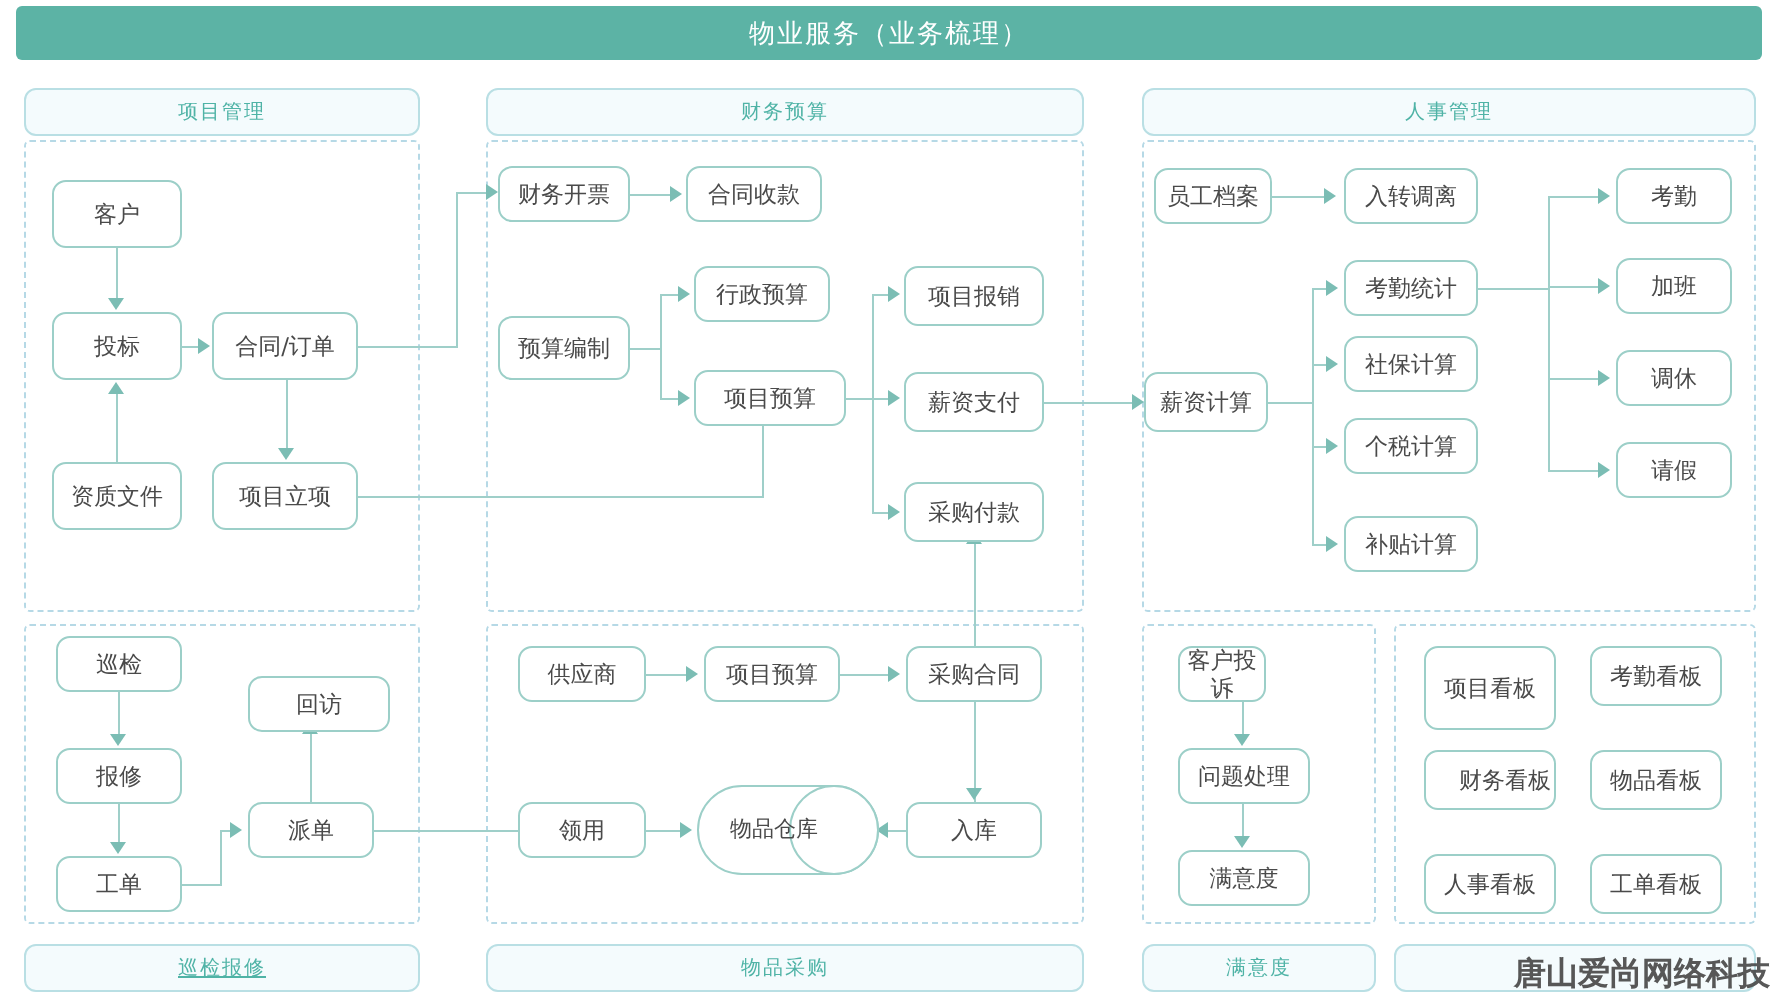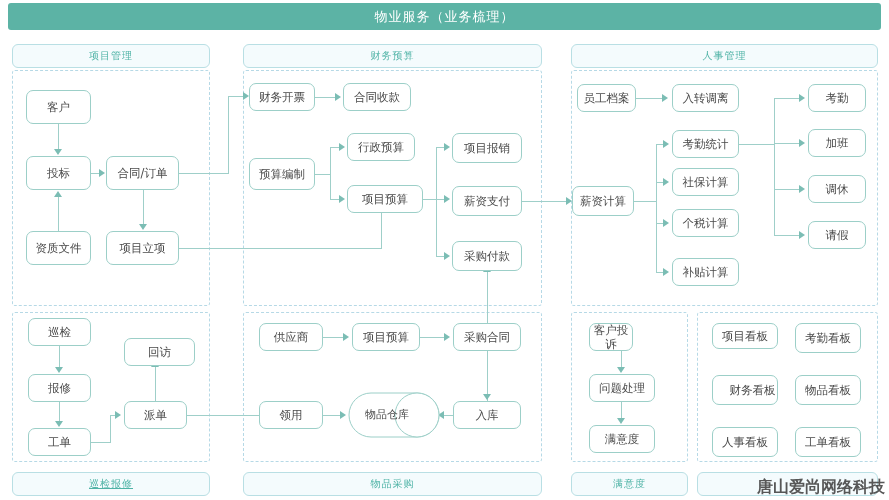--- a/index.html
+++ b/index.html
@@ -248,21 +248,21 @@
   <div class="arr r" style="left:340px;top:411px;"></div>
 
   <div class="node" style="left:589px;top:323px;width:44px;height:28px;">客户投诉</div>
   <div class="node" style="left:589px;top:374px;width:66px;height:28px;">问题处理</div>
   <div class="node" style="left:589px;top:425px;width:66px;height:28px;">满意度</div>
   <div class="conn v" style="left:621px;top:351px;height:17px;"></div>
   <div class="arr d" style="left:617px;top:367px;"></div>
   <div class="conn v" style="left:621px;top:402px;height:17px;"></div>
   <div class="arr d" style="left:617px;top:418px;"></div>
 
-  <div class="node" style="left:712px;top:323px;width:66px;height:26px;">项目看板</div>
+  <div class="node" style="left:712px;top:323px;width:66px;height:42px;">项目看板</div>
   <div class="node" style="left:795px;top:323px;width:66px;height:30px;">考勤看板</div>
   <div class="node" style="left:712px;top:375px;width:66px;height:30px;padding-left:15px;">财务看板</div>
   <div class="node" style="left:795px;top:375px;width:66px;height:30px;">物品看板</div>
   <div class="node" style="left:712px;top:427px;width:66px;height:30px;">人事看板</div>
   <div class="node" style="left:795px;top:427px;width:66px;height:30px;">工单看板</div>
 
   <div class="watermark">唐山爱尚网络科技</div>
 </div>
 
 </body></html>

